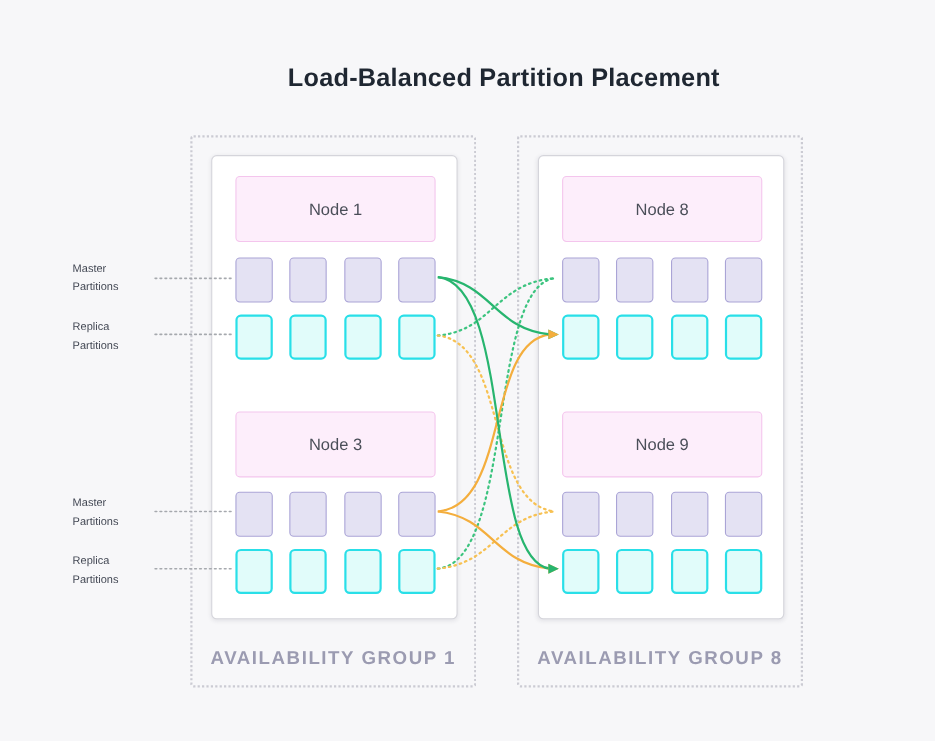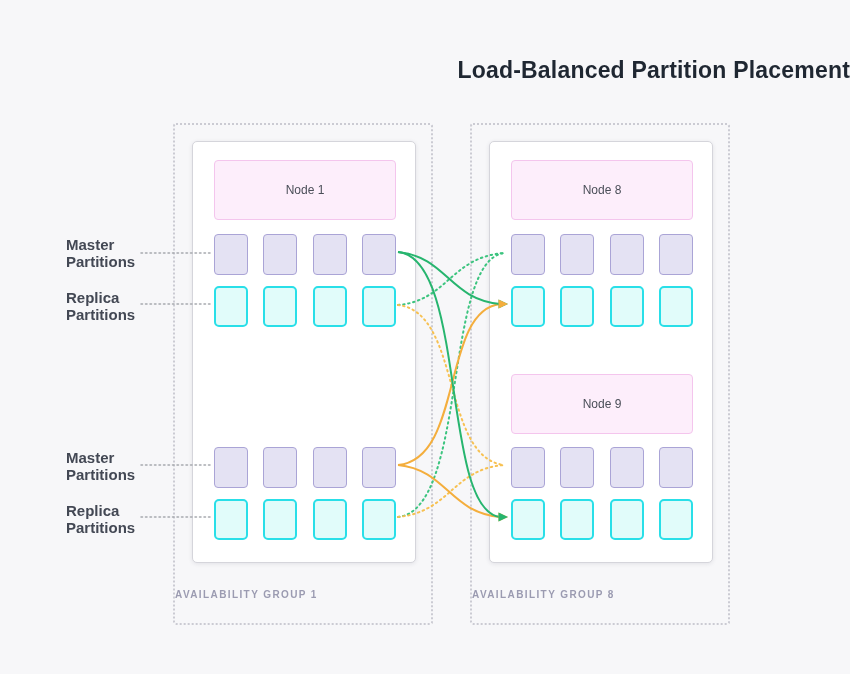--- a/index.html
+++ b/index.html
@@ -1,52 +1,52 @@
 <!DOCTYPE html>
 <html><head>
 <meta charset="utf-8">
 <style>
   html,body{margin:0;padding:0;}
   body{font-family:"Liberation Sans","DejaVu Sans",sans-serif;background:#f7f7f9;}
   .canvas{position:relative;width:850px;height:674px;background:#f7f7f9;overflow:hidden;}
 
-  .title{position:absolute;left:66px;right:0;top:57px;margin:0;text-align:right;
+  .title{position:absolute;left:66px;right:0;top:57px;margin:0;text-align:center;
          font-size:23px;font-weight:bold;color:#1f2732;letter-spacing:.2px;}
 
-  .side-label{position:absolute;left:66px;width:110px;font-size:15px;font-weight:bold;
+  .side-label{position:absolute;left:66px;width:110px;font-size:10px;font-weight:normal;
               color:#434854;line-height:17px;white-space:pre-line;}
 
   .group{position:absolute;top:123px;width:260px;height:502px;
          border:2px dotted #cbcbd3;border-radius:3px;box-sizing:border-box;}
   .group.g1{left:173px;}
   .group.g2{left:470px;}
 
   .card{position:absolute;left:17px;top:16px;width:224px;height:422px;background:#ffffff;
         border:1px solid #d5d5db;border-radius:5px;box-sizing:border-box;
         box-shadow:0 1px 4px rgba(40,40,70,.10);}
 
   .node-box{position:absolute;left:21px;width:182px;height:60px;background:#fdeefb;
             border:1px solid #f4c5ed;border-radius:4px;display:flex;align-items:center;
-            justify-content:center;font-size:12px;color:#4a4e58;box-sizing:border-box;}
+            justify-content:center;font-size:15px;color:#4a4e58;box-sizing:border-box;}
   .node-box.pos-a{top:18px;}
   .node-box.pos-b{top:232px;}
 
   .row{position:absolute;left:21px;width:182px;height:41px;display:flex;
        justify-content:space-between;}
   .row.m-a{top:92px;}
   .row.r-a{top:144px;}
   .row.m-b{top:305px;}
   .row.r-b{top:357px;}
 
   .sq{width:34px;height:41px;box-sizing:border-box;border-radius:4px;}
   .sq.master{background:#e4e2f3;border:1px solid #aaa4d6;}
   .sq.replica{background:#e1fcfa;border:2px solid #29dfe8;border-radius:5px;}
 
-  .group-label{position:absolute;left:0;right:0;top:464px;
-               font-size:10px;font-weight:bold;letter-spacing:1.4px;color:#9b9bb1;}
+  .group-label{position:absolute;left:0;right:0;top:464px;text-align:center;
+               font-size:17px;font-weight:bold;letter-spacing:1.4px;color:#9b9bb1;}
 
   svg.overlay{position:absolute;left:0;top:0;pointer-events:none;}
   .curve{fill:none;stroke-width:2;}
   .curve.dotted{stroke-width:2;stroke-dasharray:1.5 3.6;stroke-linecap:round;}
   .leader{fill:none;stroke-width:1.5;stroke-dasharray:1.5 3;stroke-linecap:round;}
 </style>
 </head>
 <body>
 
 <div class="canvas">
@@ -70,20 +70,21 @@
         <div class="sq master"></div>
         <div class="sq master"></div>
         <div class="sq master"></div>
       </div>
       <div class="row r-a">
         <div class="sq replica"></div>
         <div class="sq replica"></div>
         <div class="sq replica"></div>
         <div class="sq replica"></div>
       </div>
+      <div class="node-box pos-b">Node 3</div>
       <div class="row m-b">
         <div class="sq master"></div>
         <div class="sq master"></div>
         <div class="sq master"></div>
         <div class="sq master"></div>
       </div>
       <div class="row r-b">
         <div class="sq replica"></div>
         <div class="sq replica"></div>
         <div class="sq replica"></div>

